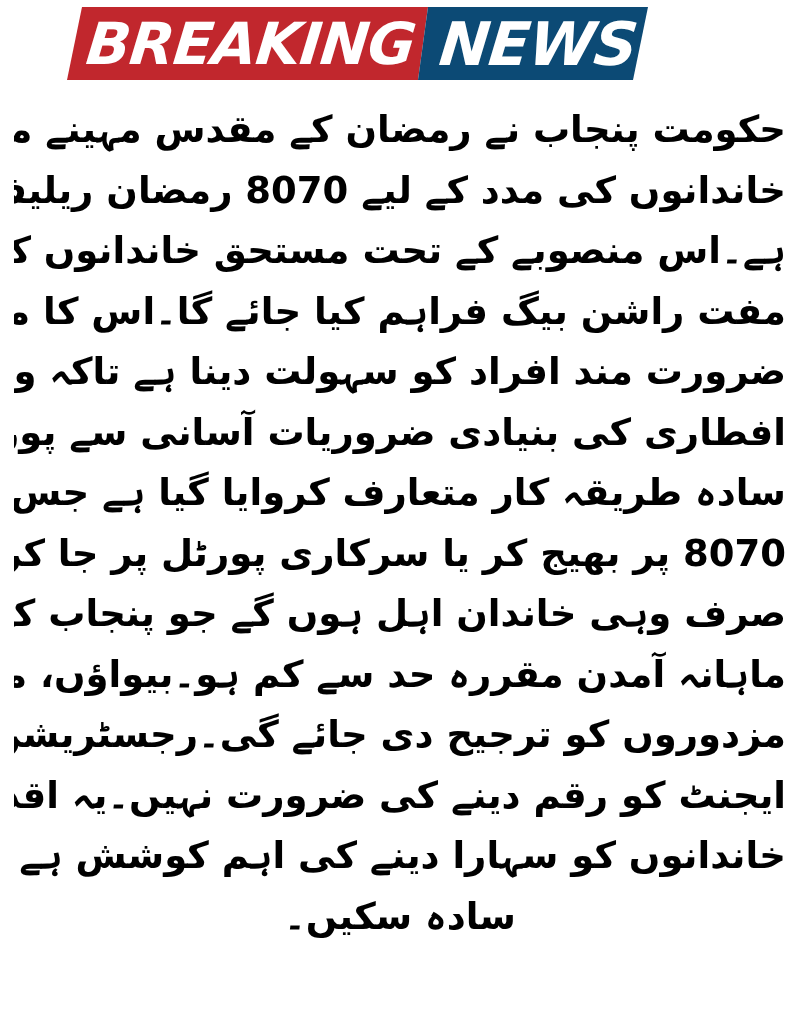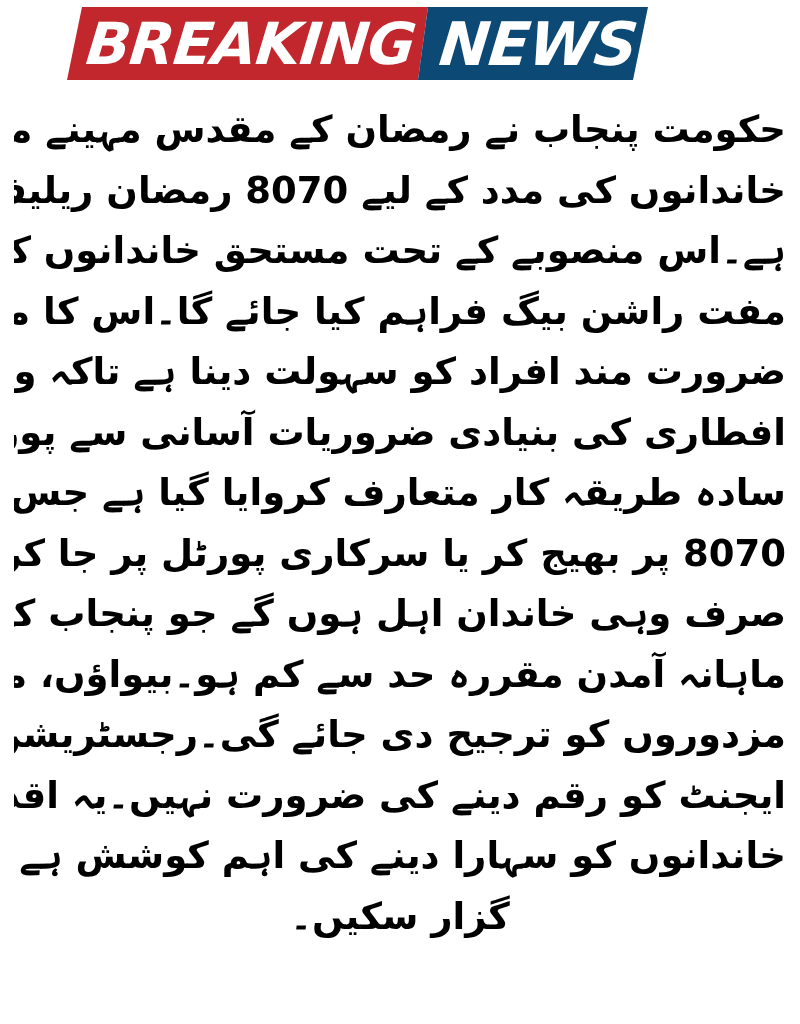--- a/index.html
+++ b/index.html
@@ -92,14 +92,14 @@
   <span class="line">مفت راشن بیگ فراہم کیا جائے گا۔اس کا مقصد مہنگائی کے اثرات کو کم کرنا اور</span>
   <span class="line">ضرورت مند افراد کو سہولت دینا ہے تاکہ وہ رمضان کے دوران سحری اور</span>
   <span class="line">افطاری کی بنیادی ضروریات آسانی سے پوری کر سکیں۔اہلیت جانچنے کے لیے</span>
   <span class="line">سادہ طریقہ کار متعارف کروایا گیا ہے جس کے تحت شہری اپنا شناختی کارڈ نمبر</span>
   <span class="line">8070 پر بھیج کر یا سرکاری پورٹل پر جا کر معلومات حاصل کر سکتے ہیں۔</span>
   <span class="line">صرف وہی خاندان اہل ہوں گے جو پنجاب کے مستقل رہائشی ہوں اور جن کی</span>
   <span class="line">ماہانہ آمدن مقررہ حد سے کم ہو۔بیواؤں، معذور افراد اور دیہاڑی دار</span>
   <span class="line">مزدوروں کو ترجیح دی جائے گی۔رجسٹریشن مکمل طور پر مفت ہے اور کسی بھی</span>
   <span class="line">ایجنٹ کو رقم دینے کی ضرورت نہیں۔یہ اقدام حکومت کی جانب سے مستحق</span>
   <span class="line">خاندانوں کو سہارا دینے کی اہم کوشش ہے تاکہ وہ باعزت طریقے سے رمضان</span>
-  <span class="line">گزار سکیں۔</span>
+  <span class="line">سادہ سکیں۔</span>
 </div>
 
 </body></html>

